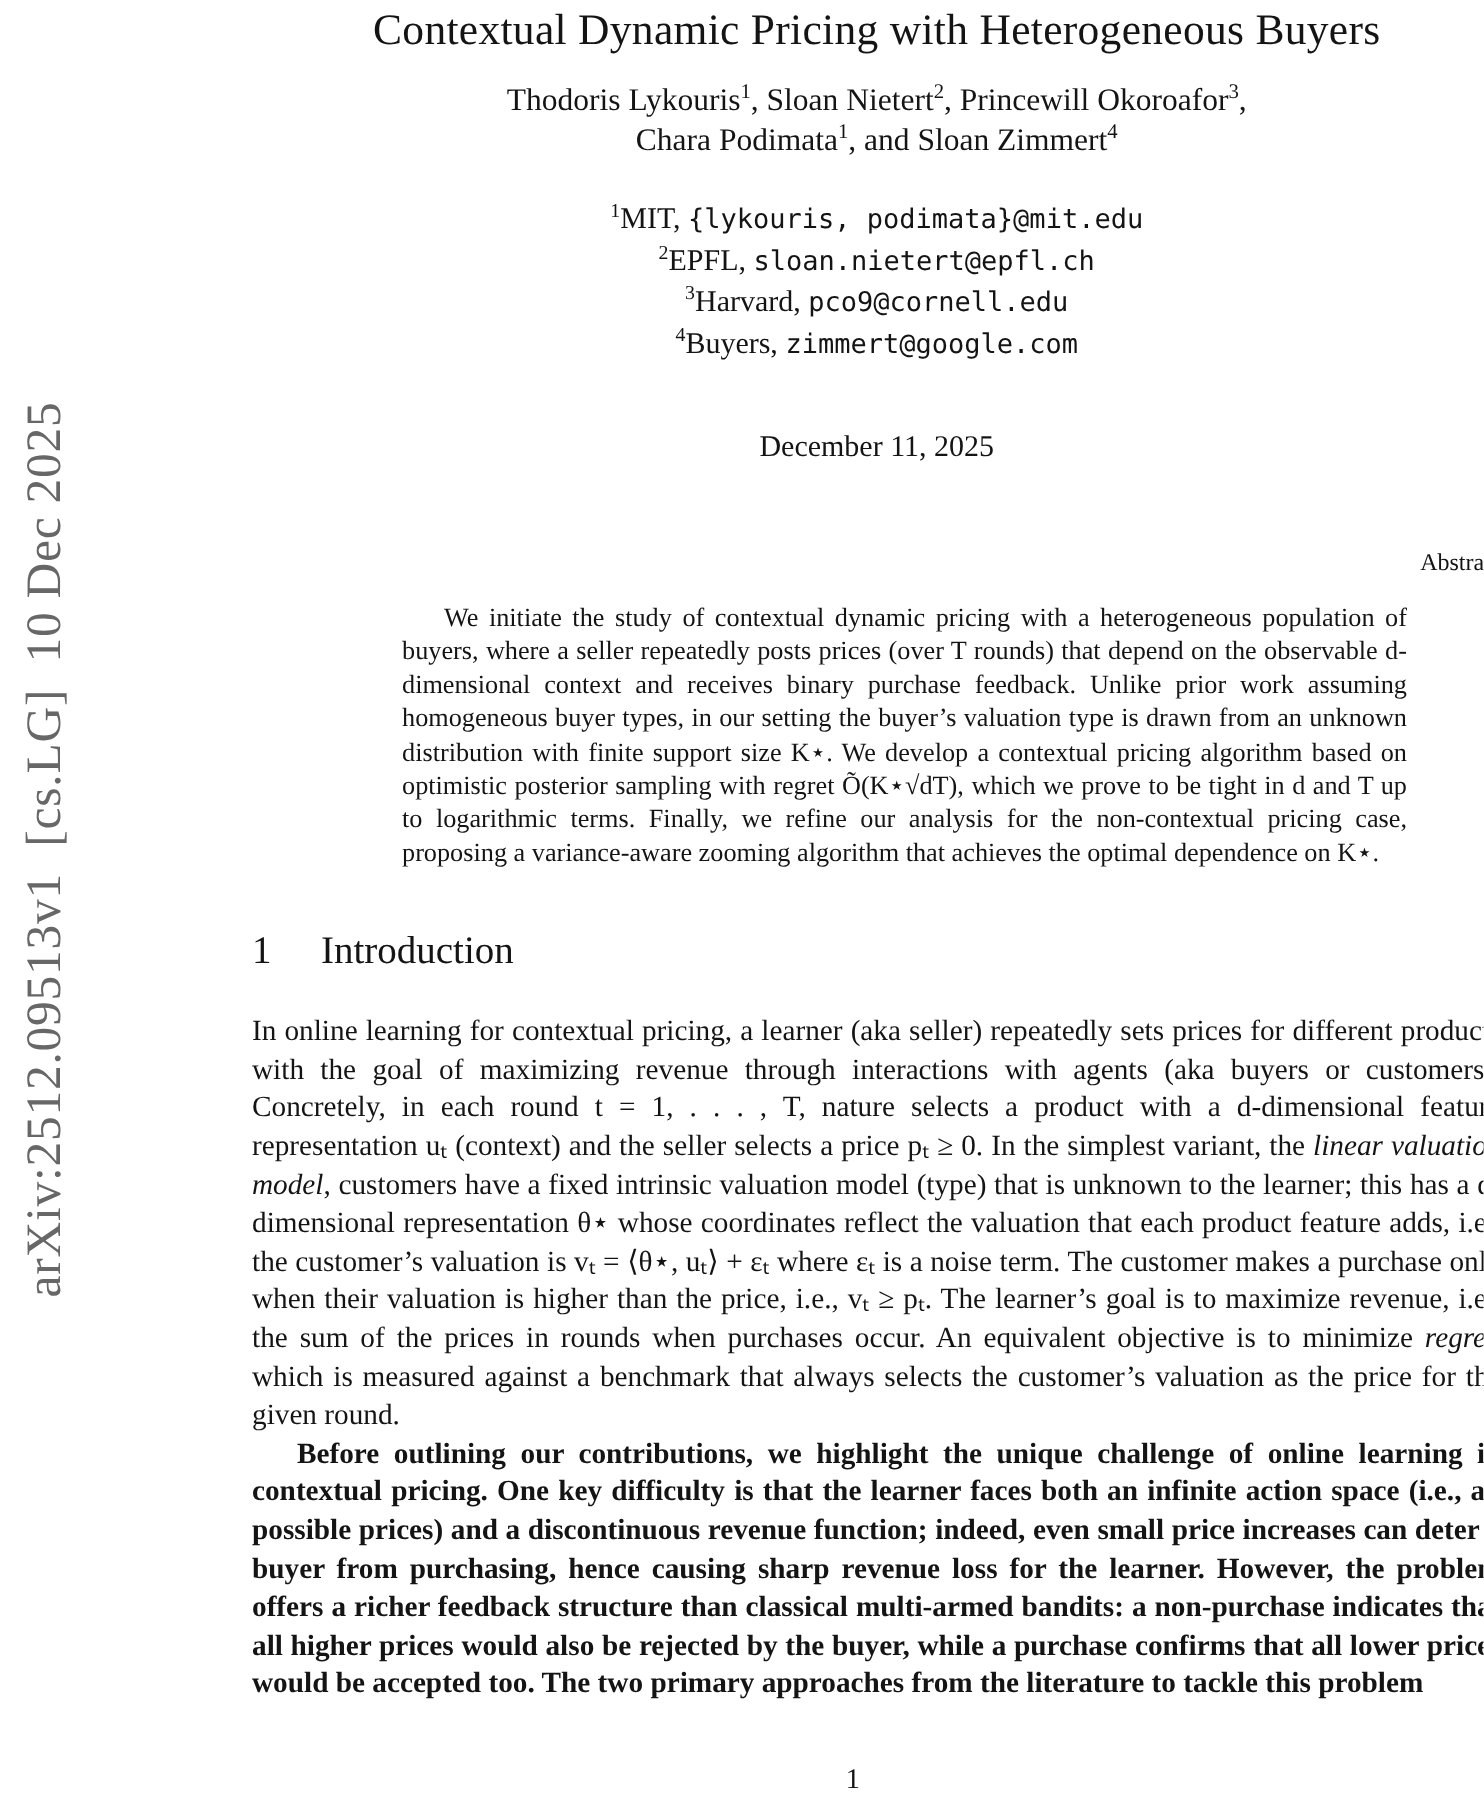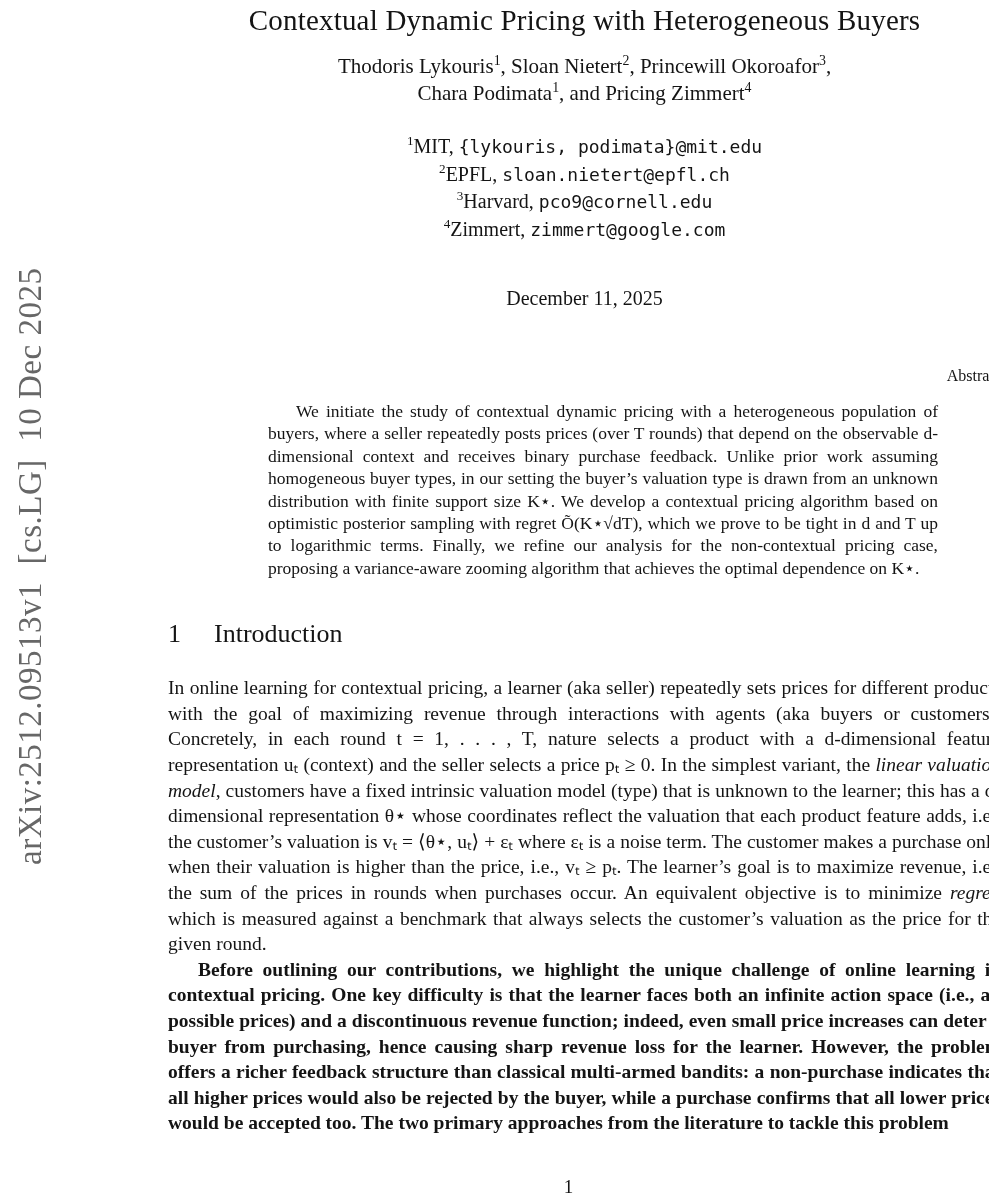--- a/index.html
+++ b/index.html
@@ -120,28 +120,28 @@
 <div class="page">
 
   <div class="arxiv-watermark">arXiv:2512.09513v1  [cs.LG]  10 Dec 2025</div>
 
   <div class="content">
 
     <h1 class="title">Contextual Dynamic Pricing with Heterogeneous Buyers</h1>
 
     <div class="authors">
       <div class="author-line"><span>Thodoris Lykouris</span><sup>1</sup><span>, </span><span>Sloan Nietert</span><sup>2</sup><span>, </span><span>Princewill Okoroafor</span><sup>3</sup><span>,</span></div>
-      <div class="author-line"><span>Chara Podimata</span><sup>1</sup><span>, and </span><span>Pricing Zimmert</span><sup>4</sup></div>
+      <div class="author-line"><span>Chara Podimata</span><sup>1</sup><span>, and </span><span>Sloan Zimmert</span><sup>4</sup></div>
     </div>
 
     <div class="affiliations">
       <div class="affil-line"><sup>1</sup><span>MIT, </span><span class="mono">{lykouris, podimata}@mit.edu</span></div>
       <div class="affil-line"><sup>2</sup><span>EPFL, </span><span class="mono">sloan.nietert@epfl.ch</span></div>
       <div class="affil-line"><sup>3</sup><span>Harvard, </span><span class="mono">pco9@cornell.edu</span></div>
-      <div class="affil-line"><sup>4</sup><span>Zimmert, </span><span class="mono">zimmert@google.com</span></div>
+      <div class="affil-line"><sup>4</sup><span>Buyers, </span><span class="mono">zimmert@google.com</span></div>
     </div>
 
     <div class="date">December 11, 2025</div>
 
     <div class="abstract-heading">Abstract</div>
 
     <p class="abstract-body">We initiate the study of contextual dynamic pricing with a heterogeneous population of buyers, where a seller repeatedly posts prices (over T rounds) that depend on the observable d-dimensional context and receives binary purchase feedback. Unlike prior work assuming homogeneous buyer types, in our setting the buyer’s valuation type is drawn from an unknown distribution with finite support size K⋆. We develop a contextual pricing algorithm based on optimistic posterior sampling with regret Õ(K⋆√dT), which we prove to be tight in d and T up to logarithmic terms. Finally, we refine our analysis for the non-contextual pricing case, proposing a variance-aware zooming algorithm that achieves the optimal dependence on K⋆.</p>
 
     <h2 class="section-heading"><span class="sec-num">1</span><span>Introduction</span></h2>
 

